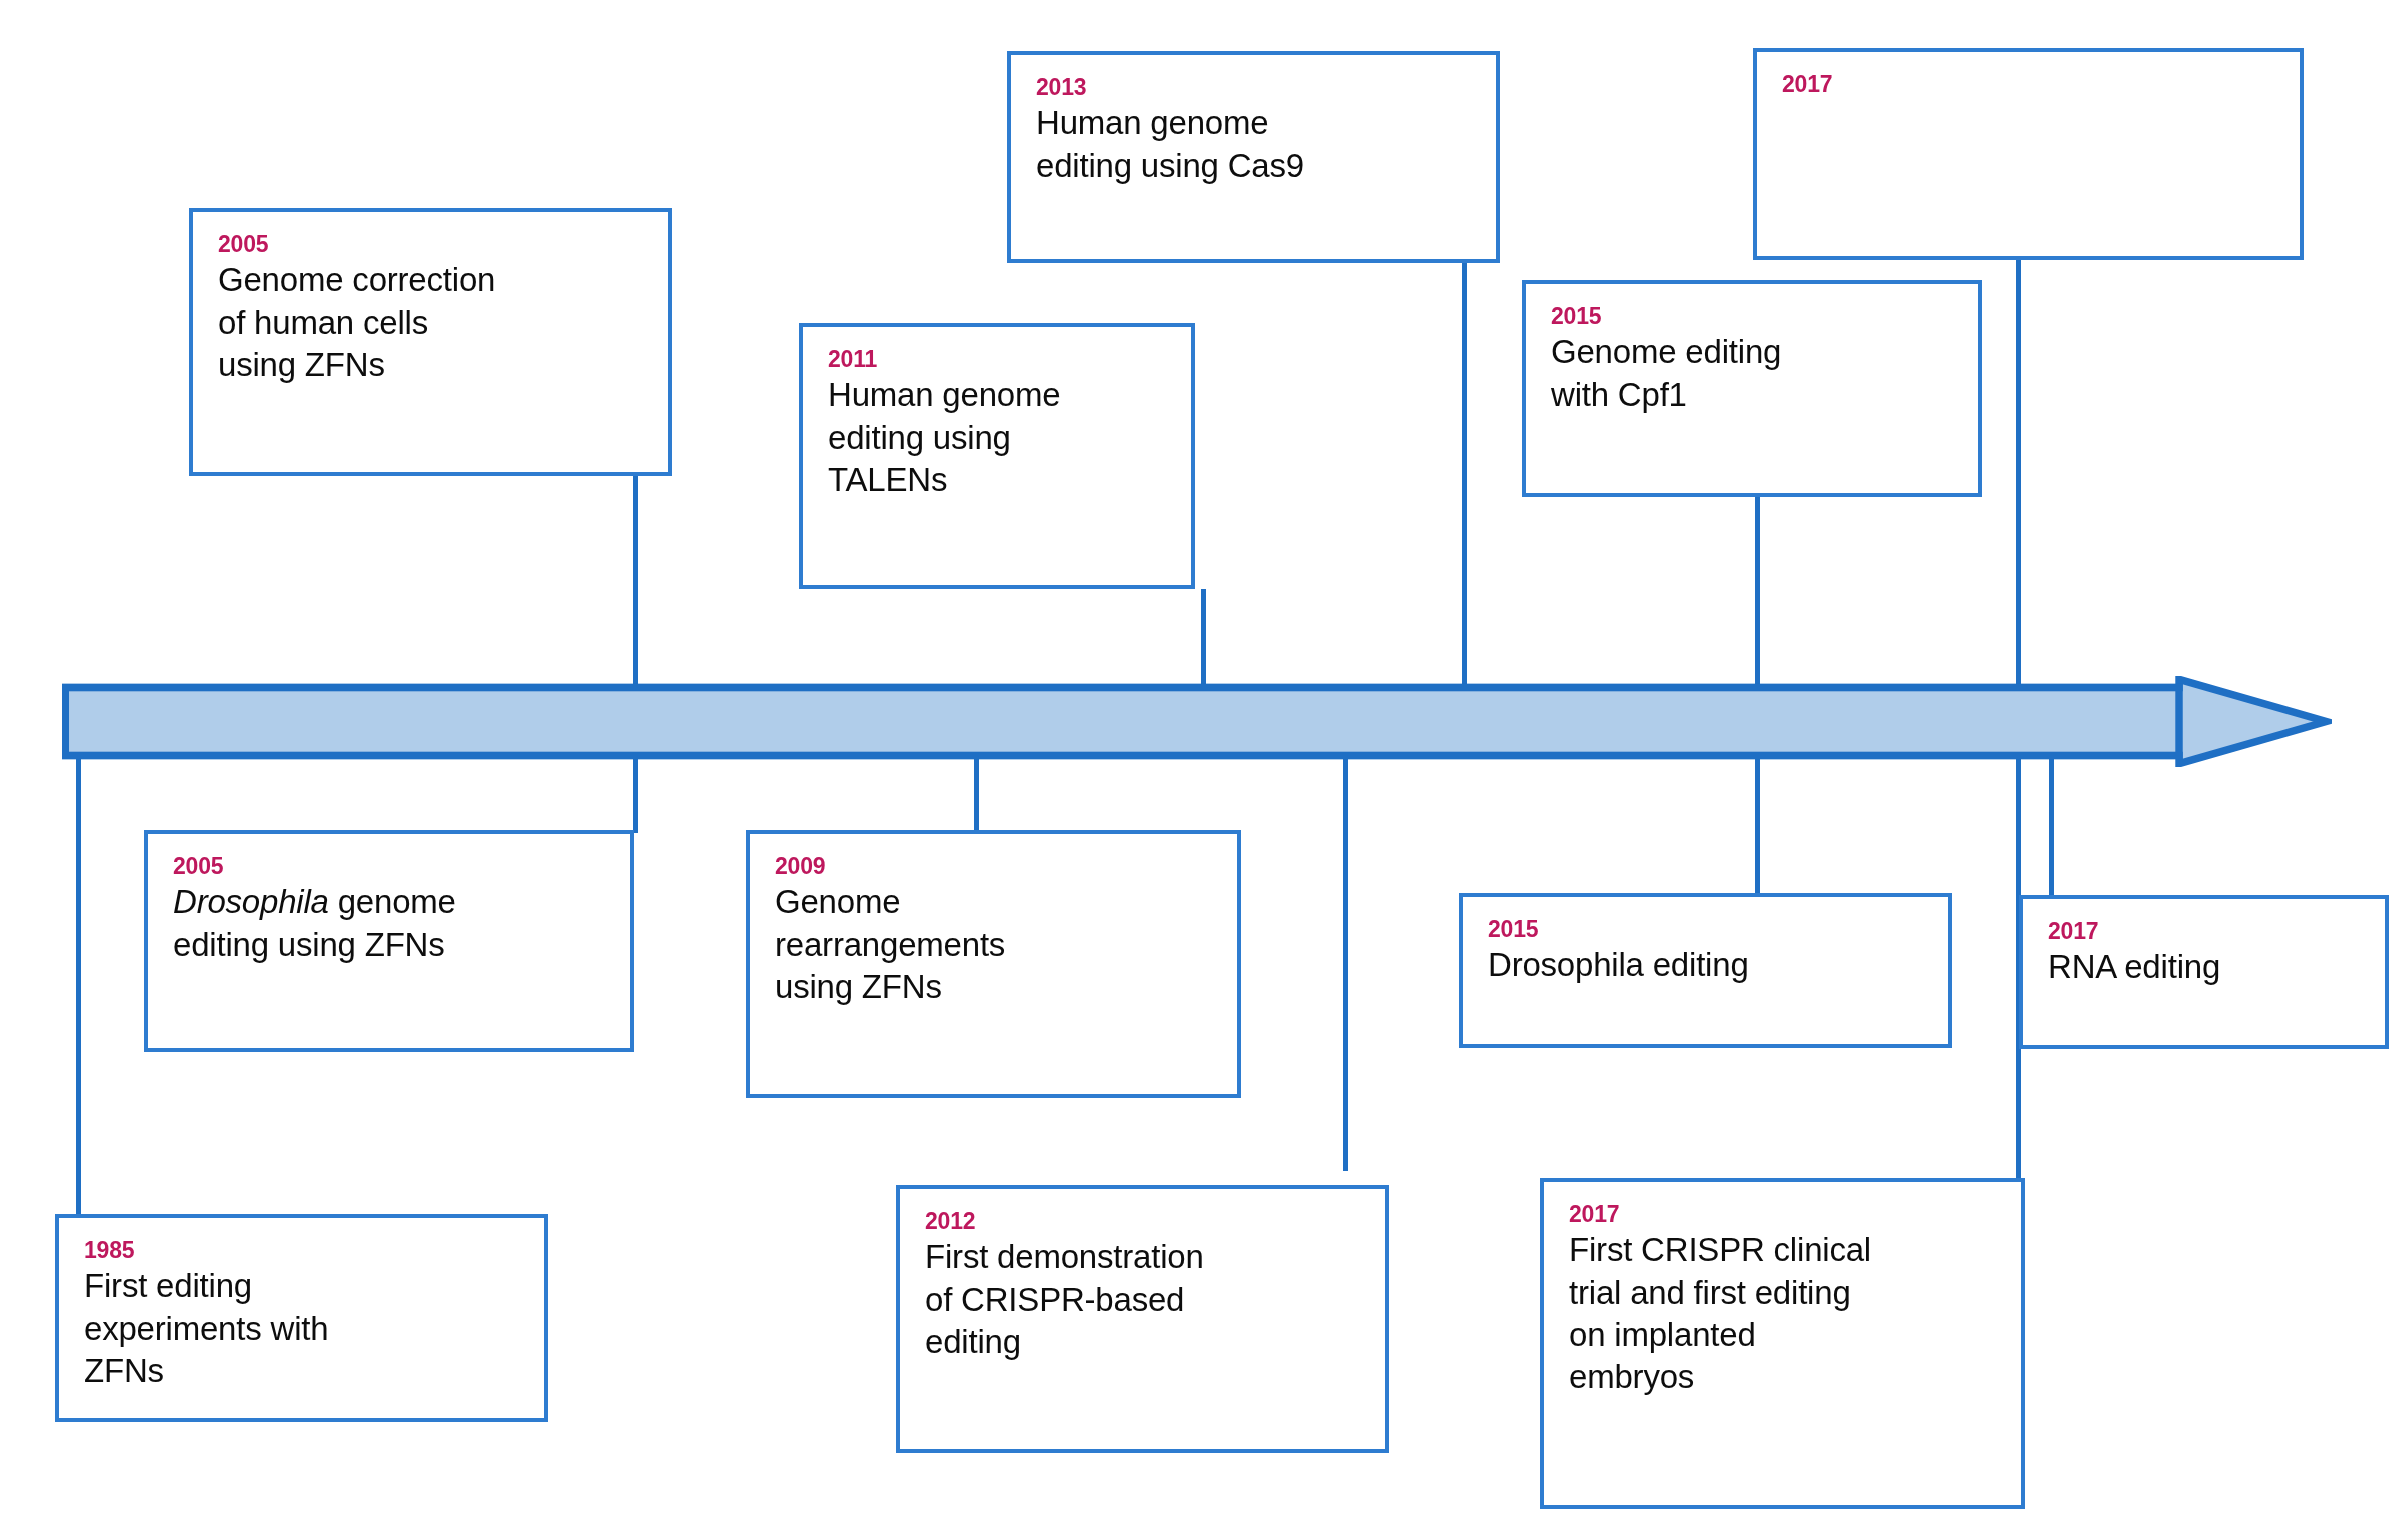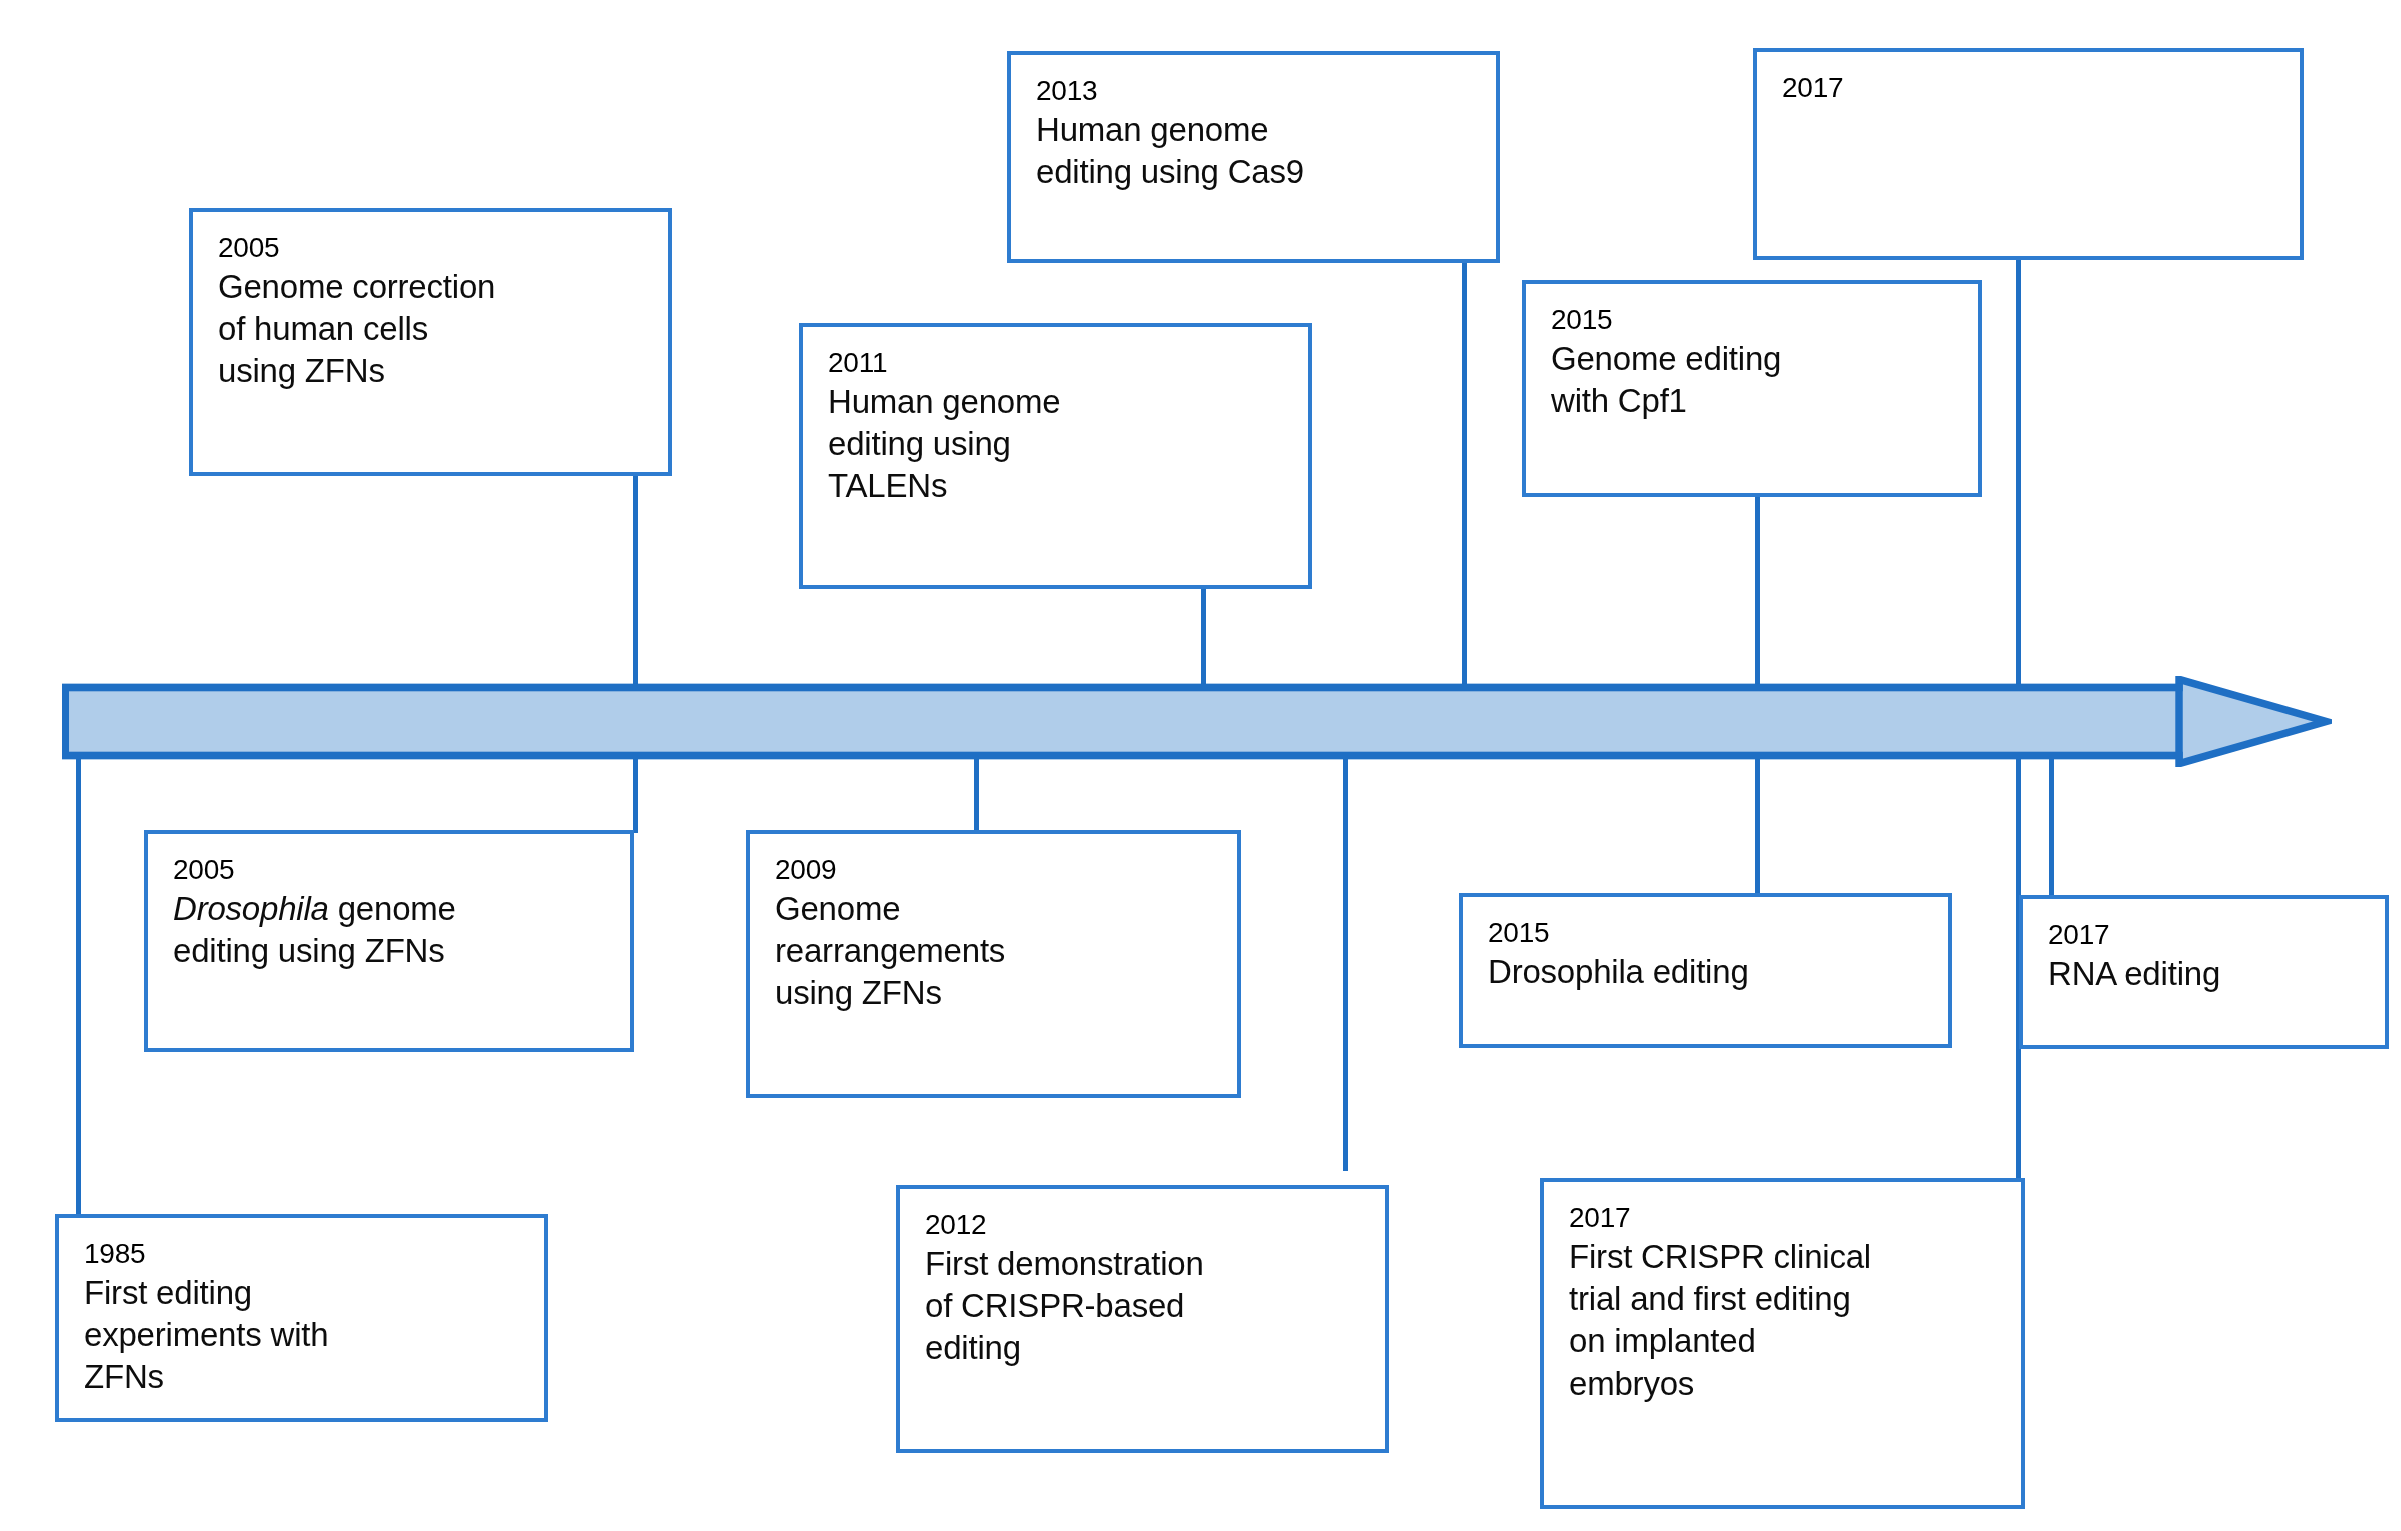--- a/index.html
+++ b/index.html
@@ -37,24 +37,24 @@
 
   
   .evt {
     position: absolute;
     box-sizing: border-box;
     background: #ffffff;
     border: 4.1px solid #2E7CD0;
     padding: 18px 21.5px 15px 25px;
   }
   .evt .yr {
-    font-weight: normal;
-    font-size: 28px;
+    font-weight: bold;
+    font-size: 23px;
     line-height: 1.28;
-    color: #000000;
+    color: #be185d;
     letter-spacing: -0.2px;
   }
   .evt .txt {
     font-size: 33px;
     line-height: 1.28;
     color: #0d0d0d;
     letter-spacing: -0.2px;
     white-space: pre-line;
   }
   .evt .txt i { font-style: italic; }
@@ -84,21 +84,21 @@
     </svg>
   </div>
 
   <div class="evt" style="left:189px; top:208px; width:483px; height:268px;">
     <div class="yr">2005</div>
     <div class="txt">Genome correction
 of human cells
 using ZFNs</div>
   </div>
 
-  <div class="evt" style="left:799px; top:323px; width:513px; height:266px;">
+  <div class="evt" style="left:799px; top:323px; width:396px; height:266px;">
     <div class="yr">2011</div>
     <div class="txt">Human genome
 editing using
 TALENs</div>
   </div>
 
   <div class="evt" style="left:1007px; top:51px; width:493px; height:212px;">
     <div class="yr">2013</div>
     <div class="txt">Human genome
 editing using Cas9</div>

